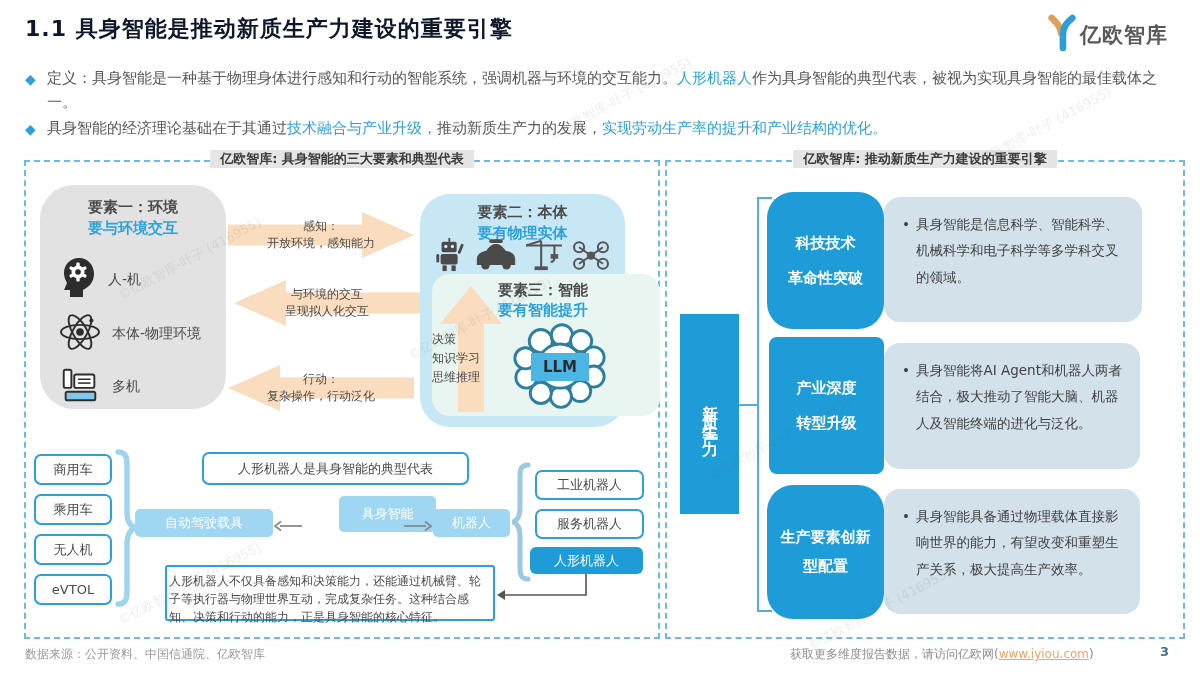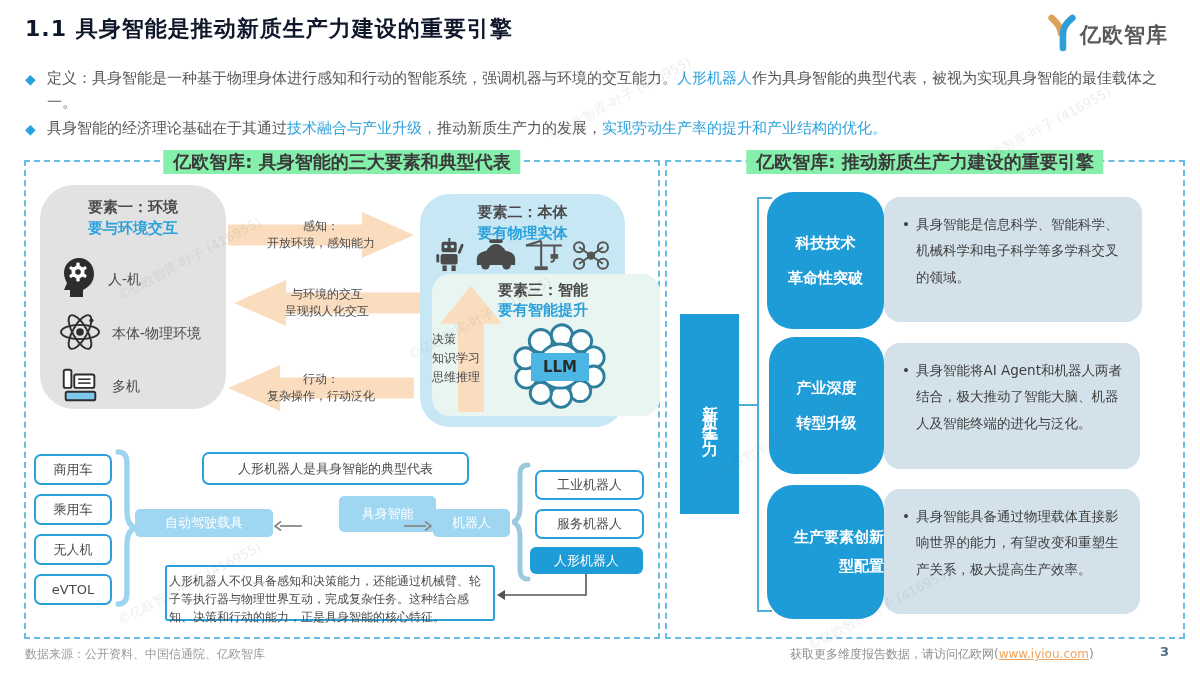--- a/index.html
+++ b/index.html
@@ -8,22 +8,22 @@
   .abs{position:absolute;}
   
   .page-title{left:25px;top:14px;font-size:22px;font-weight:bold;color:#0f172a;letter-spacing:1px;}
   .logo{left:1046px;top:14px;display:flex;align-items:center;gap:2px;}
   .logo-text{font-size:21px;font-weight:bold;color:#58595B;letter-spacing:1px;}
   .bullet{left:25px;font-size:15px;line-height:1.6;color:#595757;width:1150px;padding-left:22px;box-sizing:border-box;}
   .bullet .dia{position:absolute;left:0;top:2px;color:#2BA1DB;font-size:14px;}
   .blue-seg{color:#2BA1DB;}
   
   .panel{border:2px dashed #6BBCE4;background:#fff;}
-  .panel-title{position:absolute;top:-12px;left:50%;transform:translateX(-50%);background:#86efac;
-               padding:0 10px;font-size:18px;font-weight:bold;color:#3a3a3a;white-space:nowrap;}
+  .panel-title{position:absolute;top:-12px;left:50%;transform:translateX(-50%);background:#e5e5e5;
+               padding:0 10px;font-size:13px;font-weight:bold;color:#3a3a3a;white-space:nowrap;}
   
   .gray-box{left:14px;top:23px;width:186px;height:224px;border-radius:34px;background:#E2E2E3;}
   .el-title{width:100%;text-align:center;font-size:15px;font-weight:bold;color:#4a4a4a;line-height:1.45;}
   .el-sub{width:100%;text-align:center;font-size:15px;font-weight:bold;color:#2BA1DB;line-height:1.3;}
   .g-row{left:18px;display:flex;align-items:center;gap:10px;font-size:14px;color:#4a4a4a;}
   .arrowbox{height:46px;width:186px;}
   .arrowbox .blk{position:absolute;inset:0;background:#FADCBE;}
   .ar-r{clip-path:polygon(0 27%,72% 27%,72% 0,100% 50%,72% 100%,72% 73%,0 73%);}
   .ar-l{clip-path:polygon(100% 27%,28% 27%,28% 0,0 50%,28% 100%,28% 73%,100% 73%);}
   .ar-u{clip-path:polygon(50% 0,100% 30%,71% 30%,71% 100%,29% 100%,29% 30%,0 30%);}
@@ -323,30 +323,30 @@
     </div>
     <div class="abs r-label" style="left:100px;top:30px;width:117px;height:137px;">
       <span>科技技术</span>
       <span>革命性突破</span>
     </div>
 
     <div class="abs r-desc" style="left:217px;top:181px;width:256px;height:126px;">
       <span class="bul">•</span>
       <span class="dtext">具身智能将AI Agent和机器人两者结合，极大推动了智能大脑、机器人及智能终端的进化与泛化。</span>
     </div>
-    <div class="abs r-label" style="left:102px;top:175px;width:115px;height:137px;">
+    <div class="abs r-label" style="left:102px;top:175px;width:115px;height:137px;border-radius:8px;">
       <span>产业深度</span>
       <span>转型升级</span>
     </div>
 
     <div class="abs r-desc" style="left:217px;top:327px;width:256px;height:125px;">
       <span class="bul">•</span>
       <span class="dtext">具身智能具备通过物理载体直接影响世界的能力，有望改变和重塑生产关系，极大提高生产效率。</span>
     </div>
-    <div class="abs r-label" style="left:100px;top:323px;width:117px;height:134px;gap:10px;align-items:flex-end;">
+    <div class="abs r-label" style="left:100px;top:323px;width:117px;height:134px;gap:10px;">
       <span>生产要素创新</span>
       <span>型配置</span>
     </div>
   </div>
 
   <div class="abs src">数据来源：公开资料、中国信通院、亿欧智库</div>
   <div class="abs more">
     <span>获取更多维度报告数据，请访问亿欧网(</span><a class="link">www.iyiou.com</a><span>)</span>
   </div>
   <div class="abs pageno">3</div>

